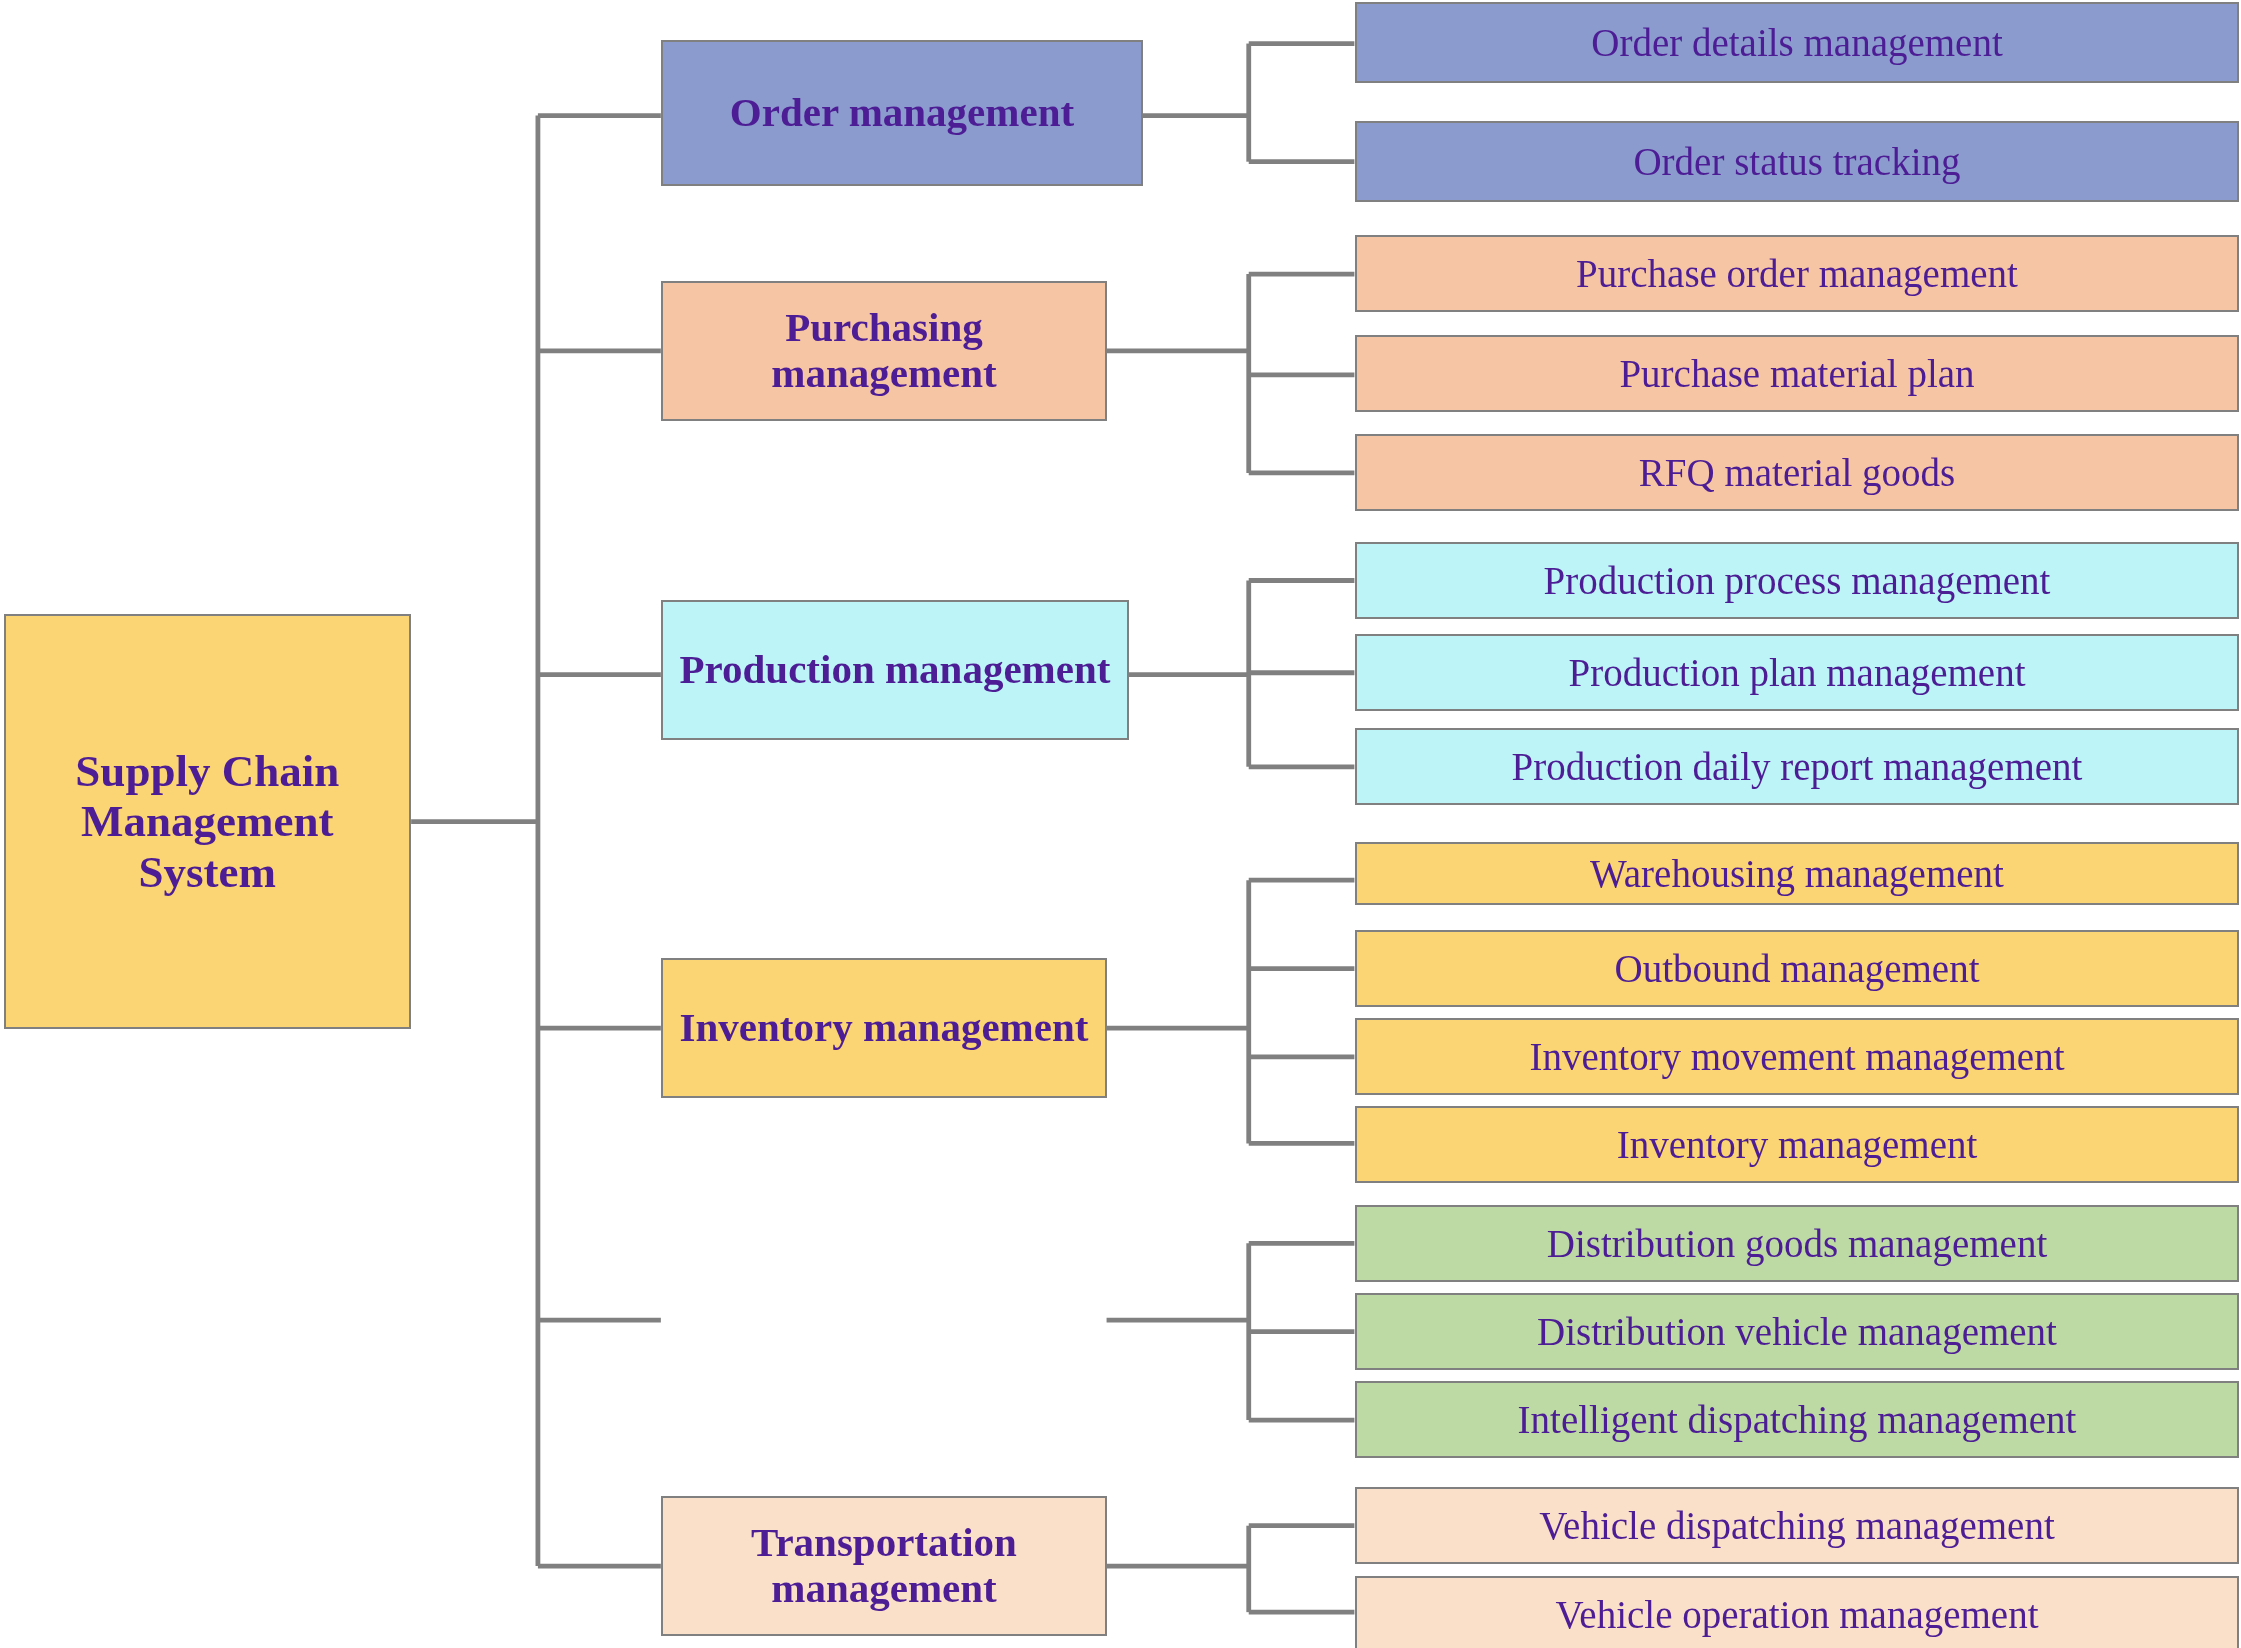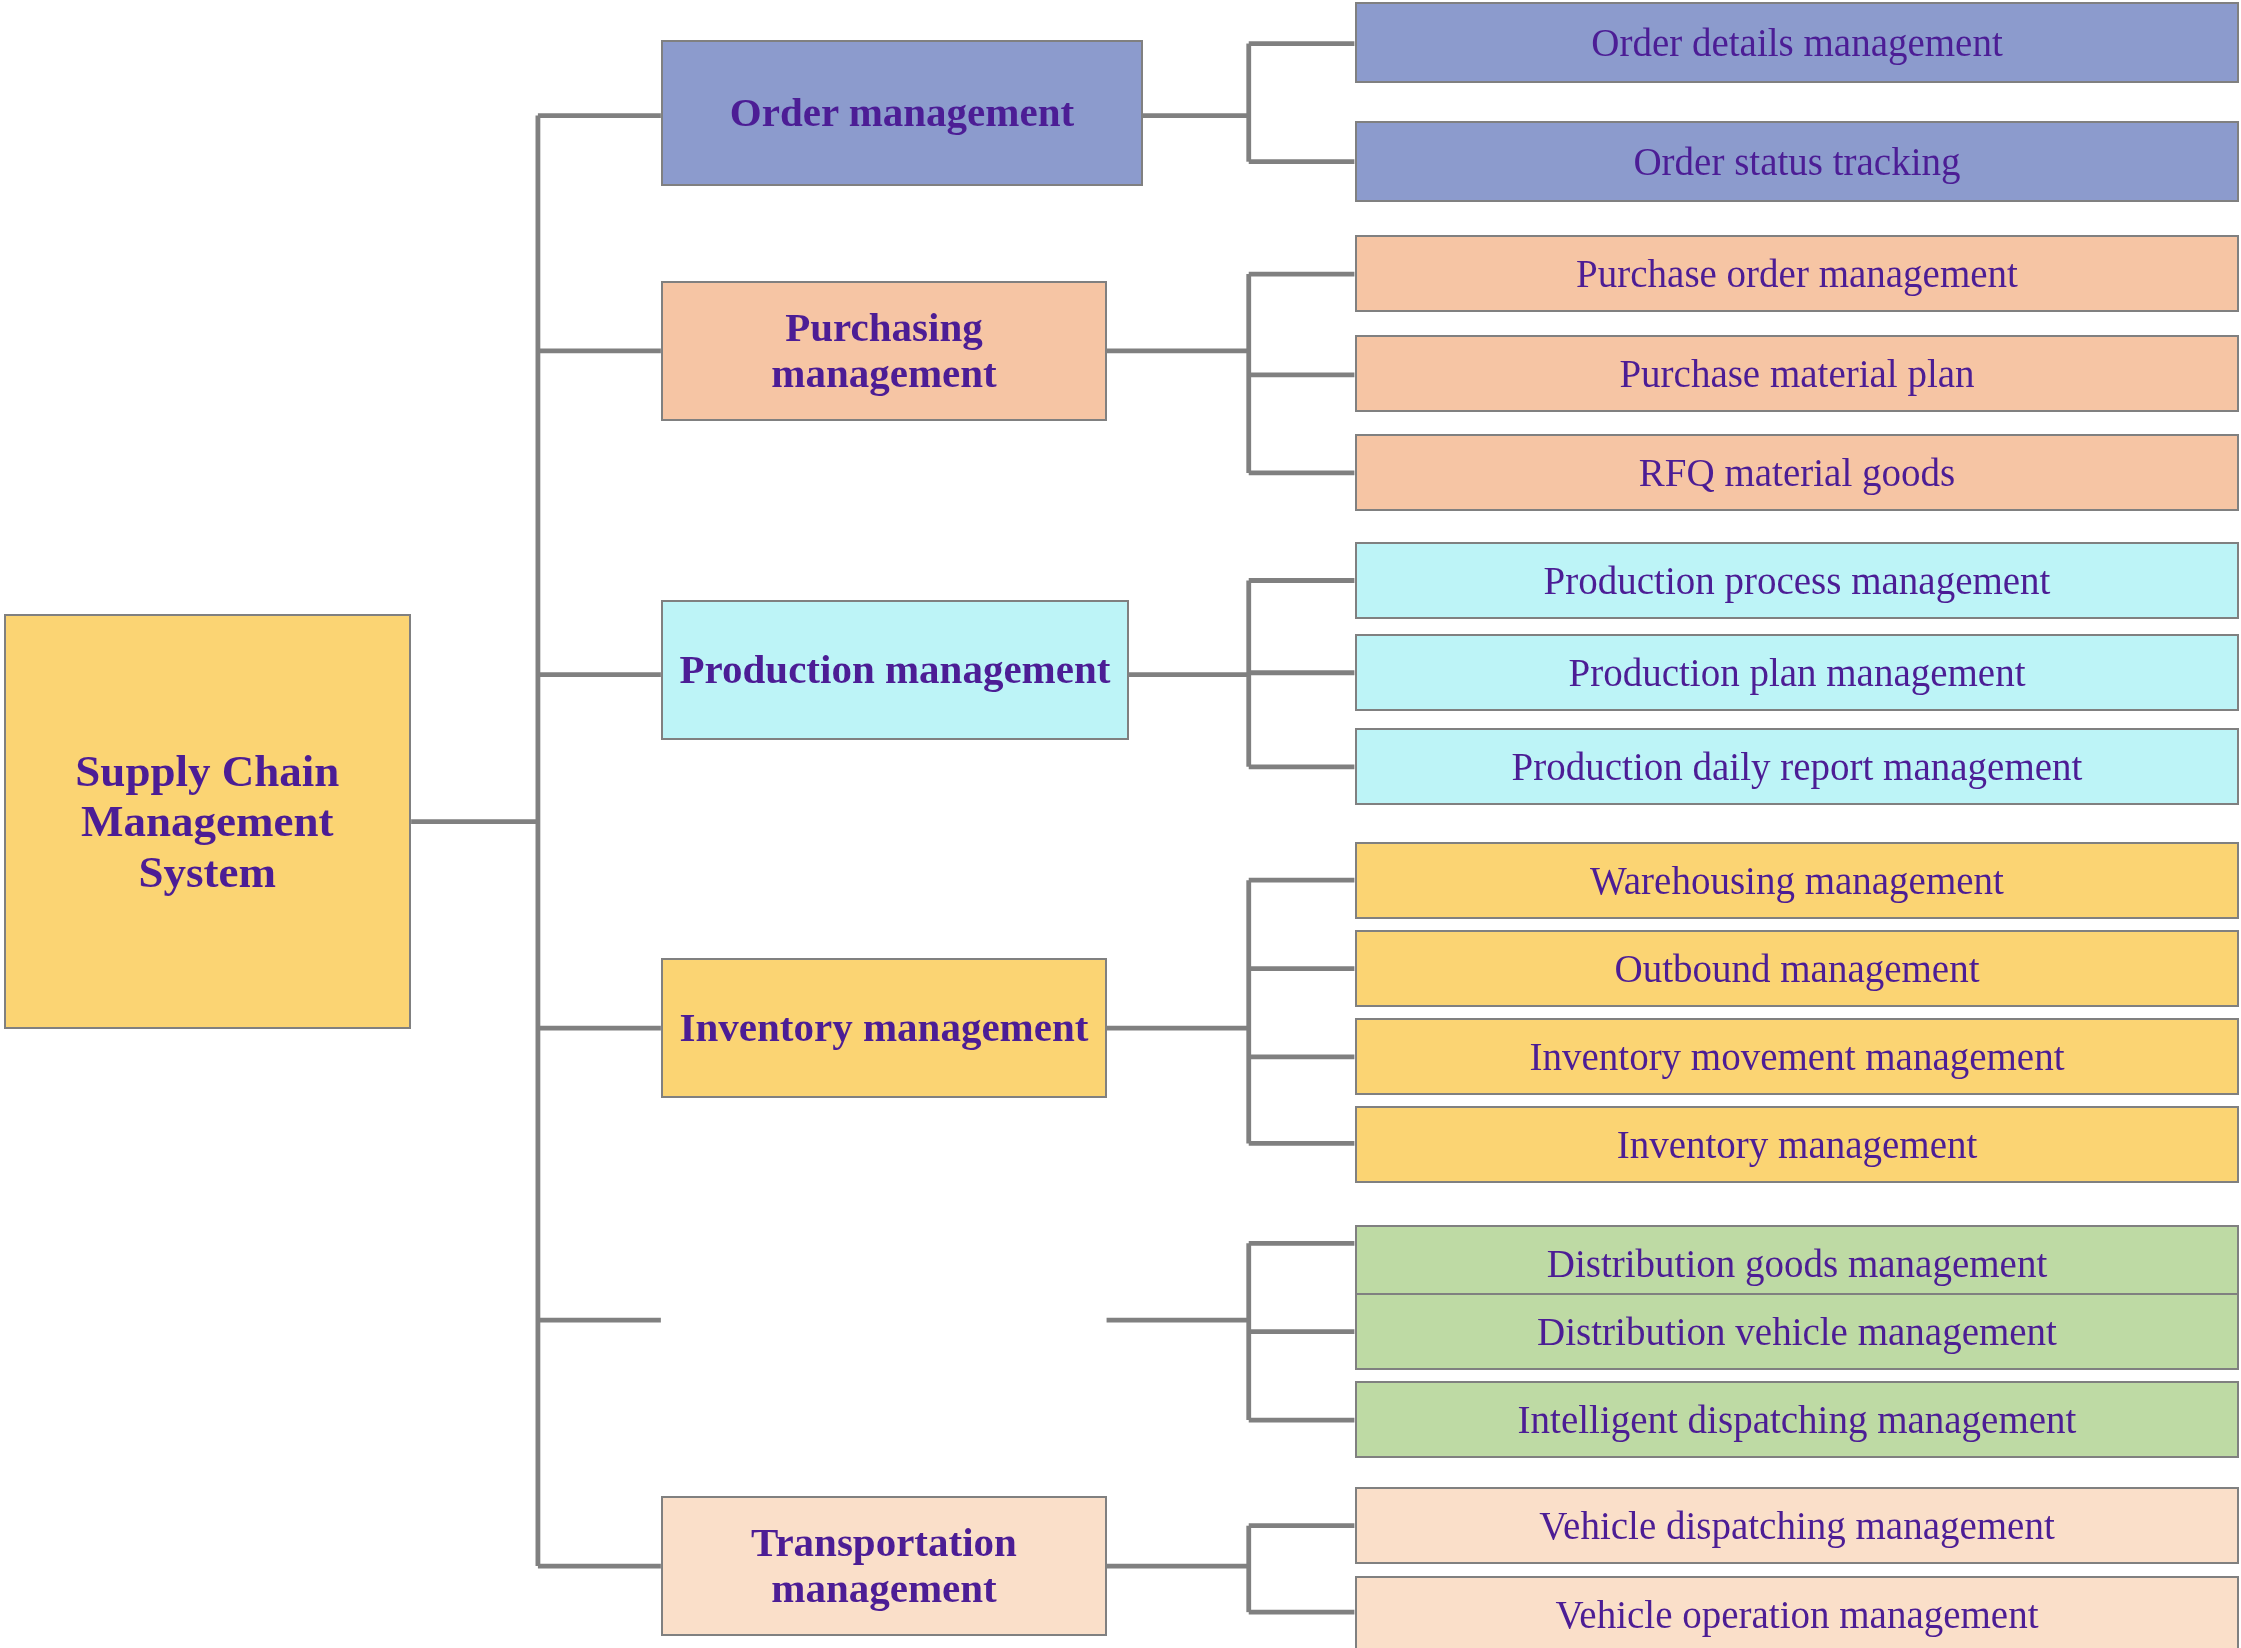--- a/index.html
+++ b/index.html
@@ -142,34 +142,34 @@
   <div class="node leaf" style="left:1355px; top:634px; width:884px; height:77px; background:#bdf4f7;">
     <span>Production plan management</span>
   </div>
   <div class="node leaf" style="left:1355px; top:728px; width:884px; height:77px; background:#bdf4f7;">
     <span>Production daily report management</span>
   </div>
 
   <div class="node branch" style="left:661px; top:958px; width:446px; height:140px; background:#fbd473;">
     <span>Inventory management</span>
   </div>
-  <div class="node leaf" style="left:1355px; top:842px; width:884px; height:77px; background:#fbd473;">
+  <div class="node leaf" style="left:1355px; top:842px; width:884px; height:63px; background:#fbd473;">
     <span>Warehousing management</span>
   </div>
   <div class="node leaf" style="left:1355px; top:930px; width:884px; height:77px; background:#fbd473;">
     <span>Outbound management</span>
   </div>
   <div class="node leaf" style="left:1355px; top:1018px; width:884px; height:77px; background:#fbd473;">
     <span>Inventory movement management</span>
   </div>
   <div class="node leaf" style="left:1355px; top:1106px; width:884px; height:77px; background:#fbd473;">
     <span>Inventory management</span>
   </div>
 
-  <div class="node leaf" style="left:1355px; top:1205px; width:884px; height:77px; background:#bedaa4;margin-top:20px;">
+  <div class="node leaf" style="left:1355px; top:1205px; width:884px; height:77px; background:#bedaa4;">
     <span>Distribution goods management</span>
   </div>
   <div class="node leaf" style="left:1355px; top:1293px; width:884px; height:77px; background:#bedaa4;">
     <span>Distribution vehicle management</span>
   </div>
   <div class="node leaf" style="left:1355px; top:1381px; width:884px; height:77px; background:#bedaa4;">
     <span>Intelligent dispatching management</span>
   </div>
 
   <div class="node branch" style="left:661px; top:1496px; width:446px; height:140px; background:#fadfc9;">

